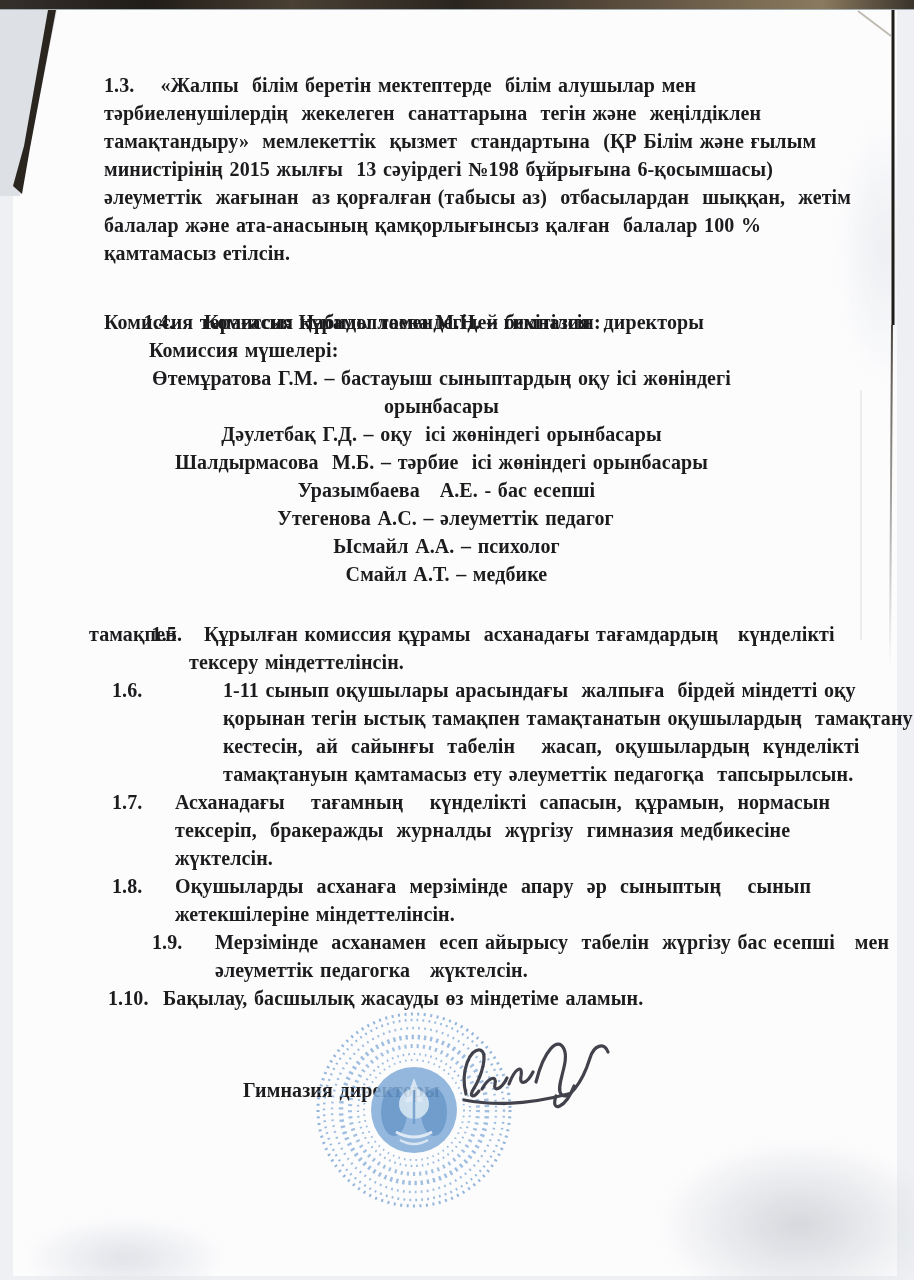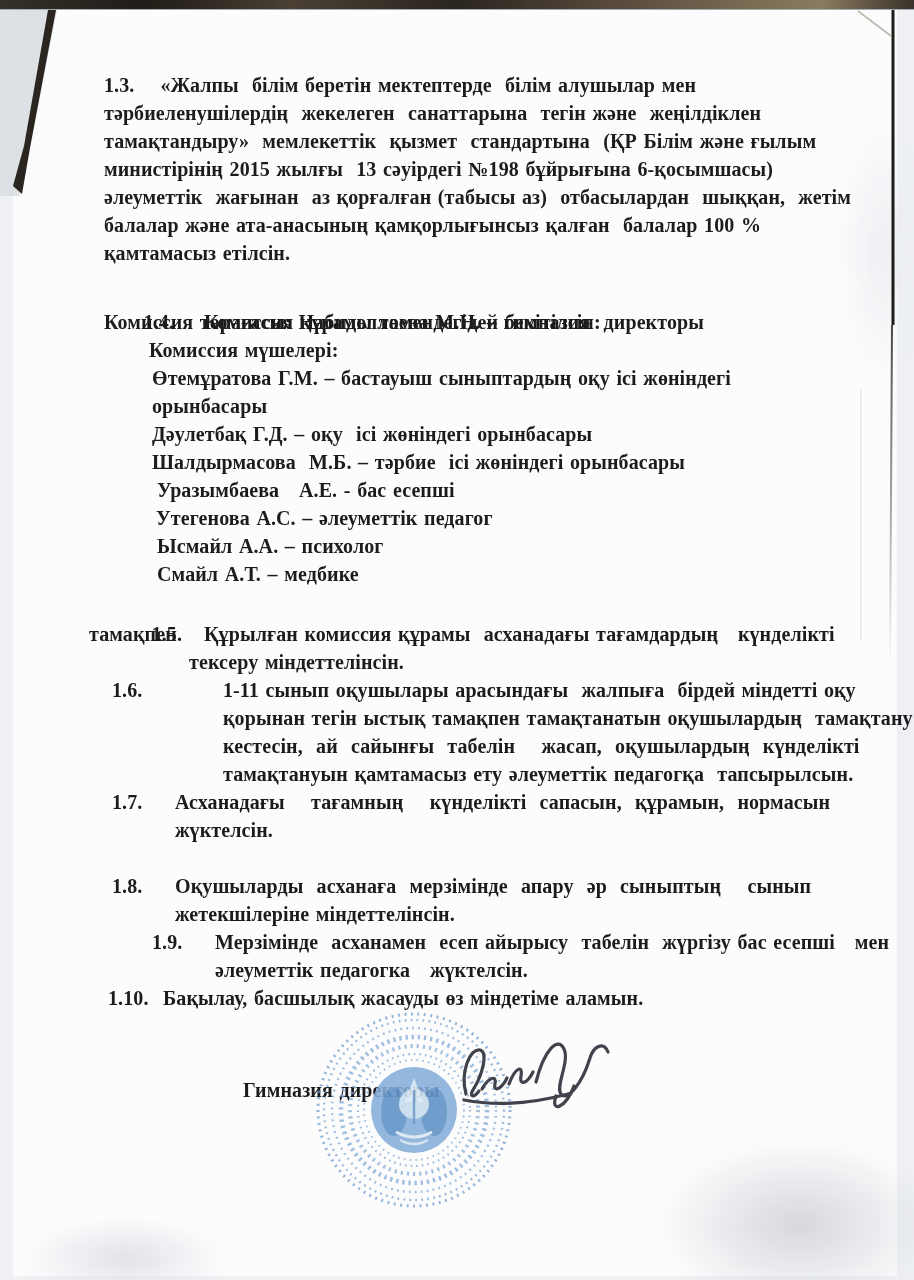--- a/index.html
+++ b/index.html
@@ -26,21 +26,21 @@
   .line{
     position:relative;height:28px;line-height:28px;font-size:20px;
     font-weight:bold;white-space:pre;letter-spacing:.1px;word-spacing:1.5px;
   }
   .abs{position:absolute;}
   .num{display:inline-block;}
   .b13{left:104px;top:71px;}
   .b14h{left:104px;top:280px;}
   .chair{left:104px;top:308px;}
   .memlabel{left:149px;top:336px;}
-  .members{left:152px;top:364px;}
+  .members{left:152px;top:364px;text-align:center;}
   .l15a{left:112px;top:592px;}
   .l15b{left:89px;top:620px;}
   .l15c{left:189px;top:648px;}
   .item{display:flex;}
   .item .inum{width:63px;flex:0 0 63px;}
   .i16{left:112px;top:676px;width:706px;gap:48px;}
   .i17{left:112px;top:788px;width:706px;}
   .i18{left:112px;top:872px;width:706px;}
   .i19{left:112px;top:928px;width:706px;margin-left:40px;}
   .i110{left:108px;top:984px;width:710px;}
@@ -115,20 +115,21 @@
         <div class="line">қорынан тегін ыстық тамақпен тамақтанатын оқушылардың  тамақтану</div>
         <div class="line">кестесін,  ай  сайынғы  табелін    жасап,  оқушылардың  күнделікті</div>
         <div class="line">тамақтануын қамтамасыз ету әлеуметтік педагогқа  тапсырылсын.</div>
       </div>
     </div>
 
     <div class="abs item i17">
       <div class="inum line">1.7.</div>
       <div>
         <div class="line">Асханадағы    тағамның    күнделікті  сапасын,  құрамын,  нормасын</div>
+        <div class="line">тексеріп,  бракеражды  журналды  жүргізу  гимназия медбикесіне</div>
         <div class="line">жүктелсін.</div>
       </div>
     </div>
 
     <div class="abs item i18">
       <div class="inum line">1.8.</div>
       <div>
         <div class="line">Оқушыларды  асханаға  мерзімінде  апару  әр  сыныптың    сынып</div>
         <div class="line">жетекшілеріне міндеттелінсін.</div>
       </div>

